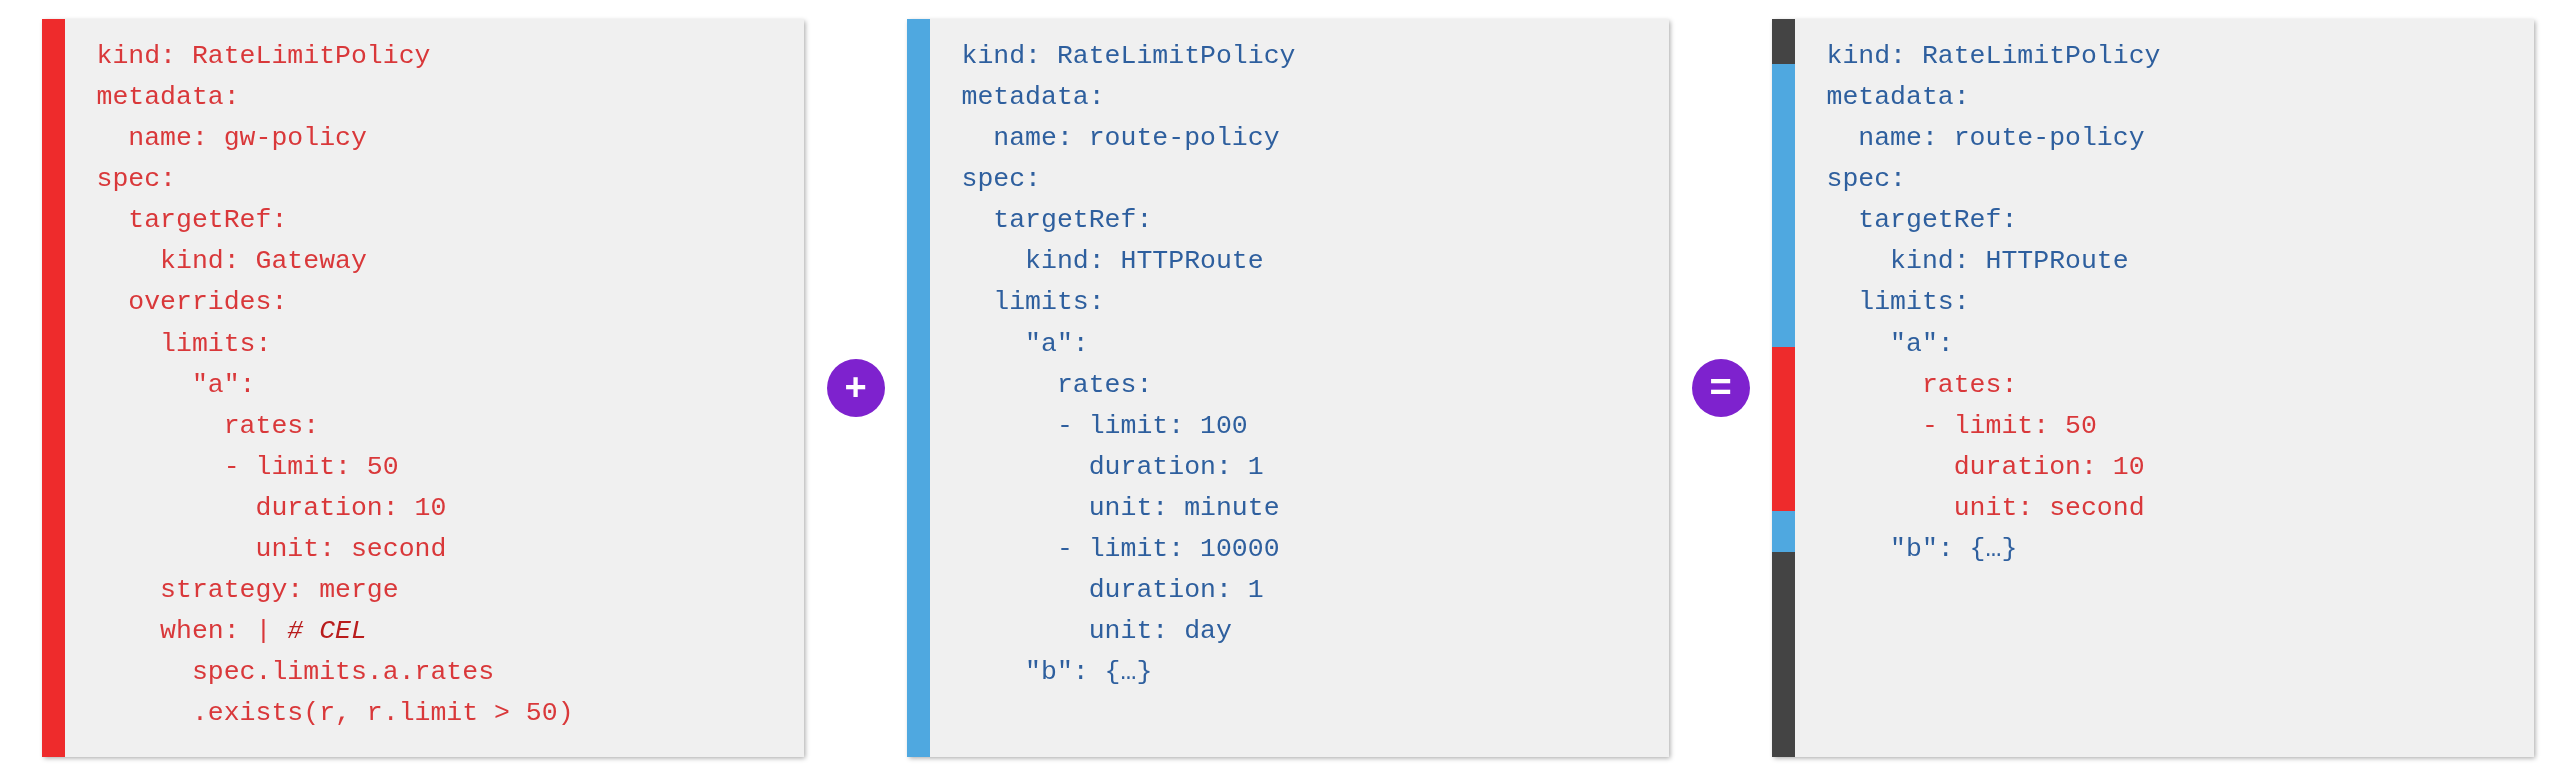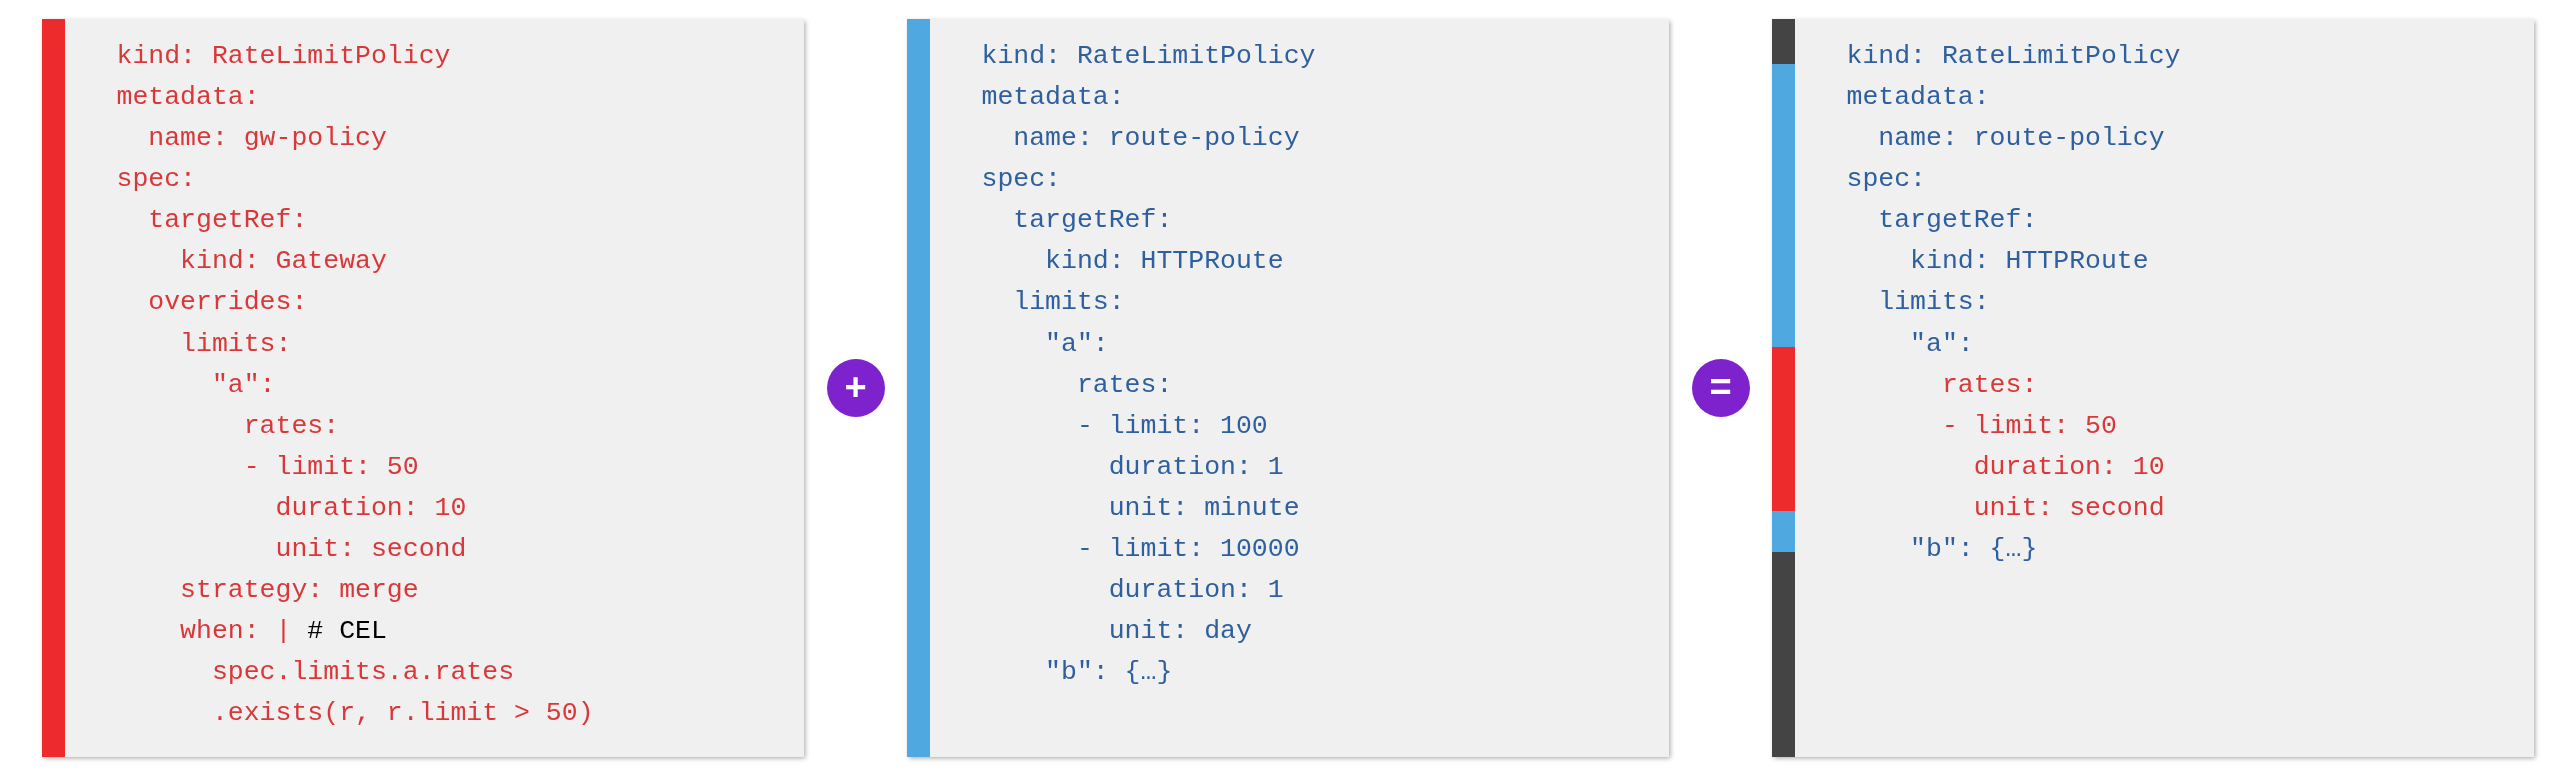--- a/index.html
+++ b/index.html
@@ -18,39 +18,38 @@
     align-items: center;
     gap: 22.5px;
   }
   .panel {
     background: #f0f0f0;
     width: 762px;
     height: 738px;
     box-shadow: 1.6px 1.6px 4.8px rgba(0,0,0,0.35);
     display: flex;
     position: relative;
-    gap: 20px;
   }
   .gutter {
     width: 22.5px;
     flex-shrink: 0;
     display: flex;
     flex-direction: column;
   }
   .gseg { width: 100%; }
   .code {
     padding: 17.6px 24px 17.6px 32px;
     font-size: 26.5px;
     line-height: 1.55;
     white-space: pre;
     font-weight: 500;
   }
   .red { color: #d9383a; }
   .blue { color: #2e5f9e; }
-  .comment { color: #000000; margin-top: 14px; }
+  .comment { font-style: italic; color: #b91c1c; margin-top: 14px; }
   .op {
     width: 58px;
     height: 58px;
     border-radius: 50%;
     background: #7e22ce;
     color: #ffffff;
     display: flex;
     align-items: center;
     justify-content: center;
     font-family: Arial, sans-serif;

